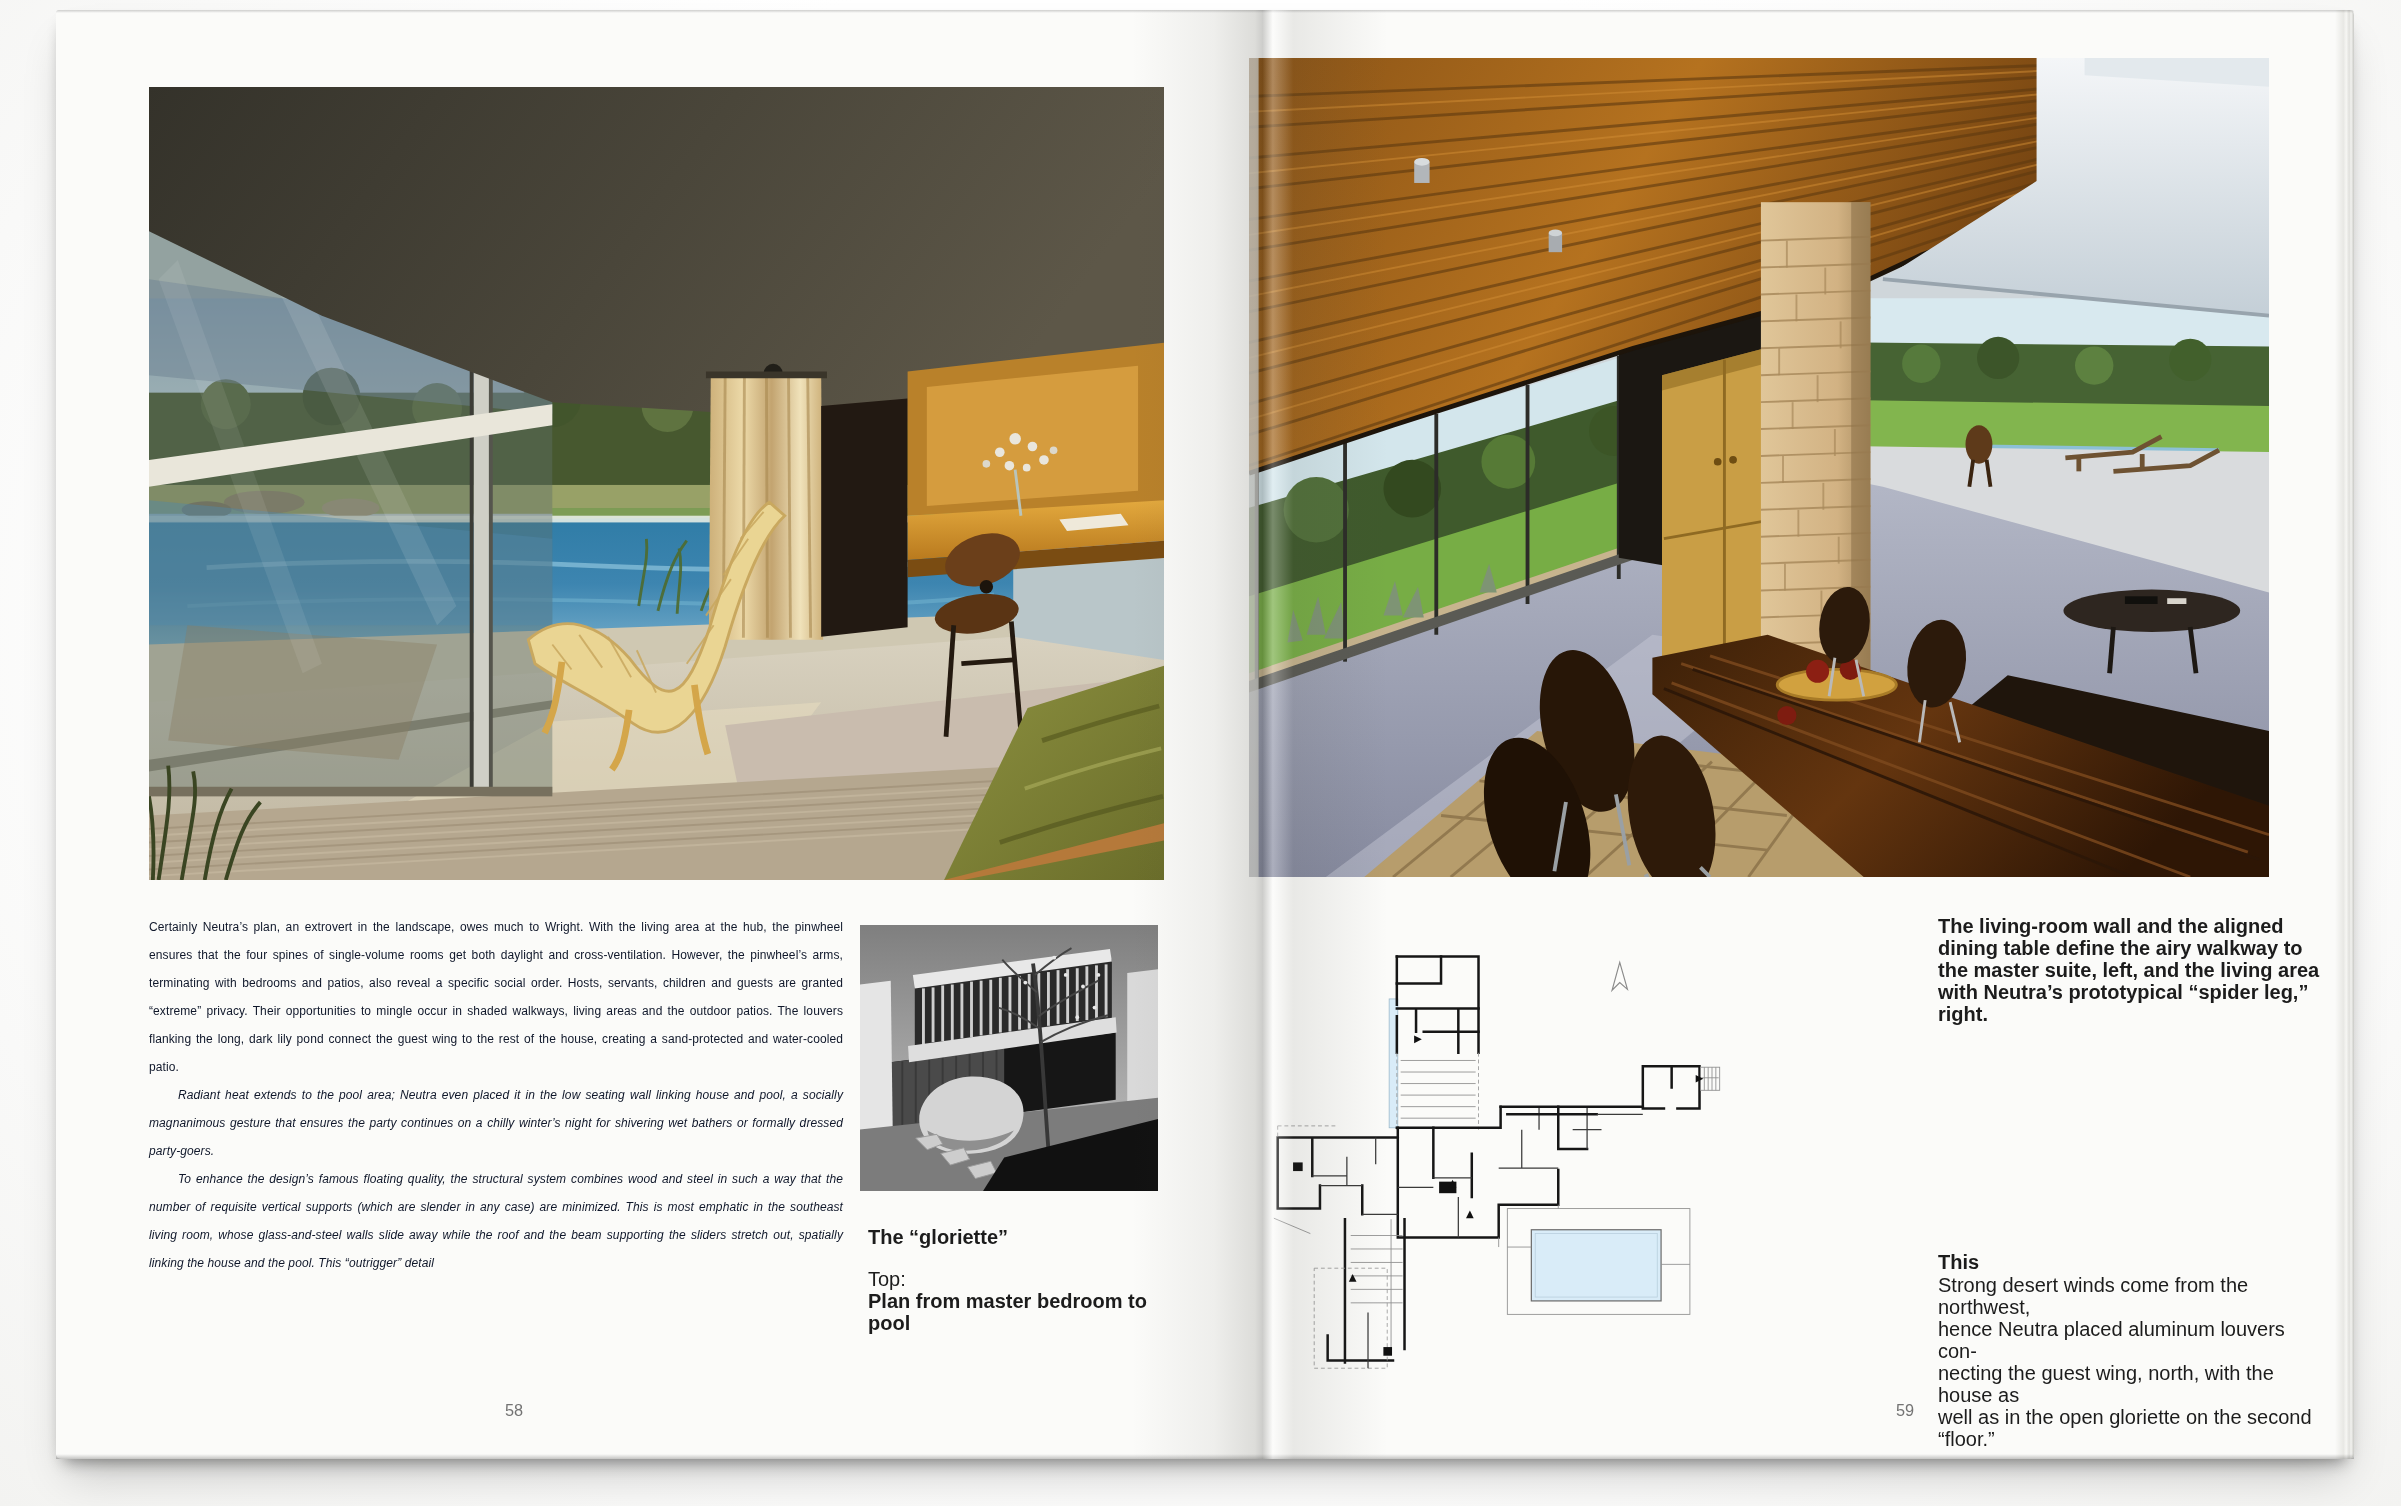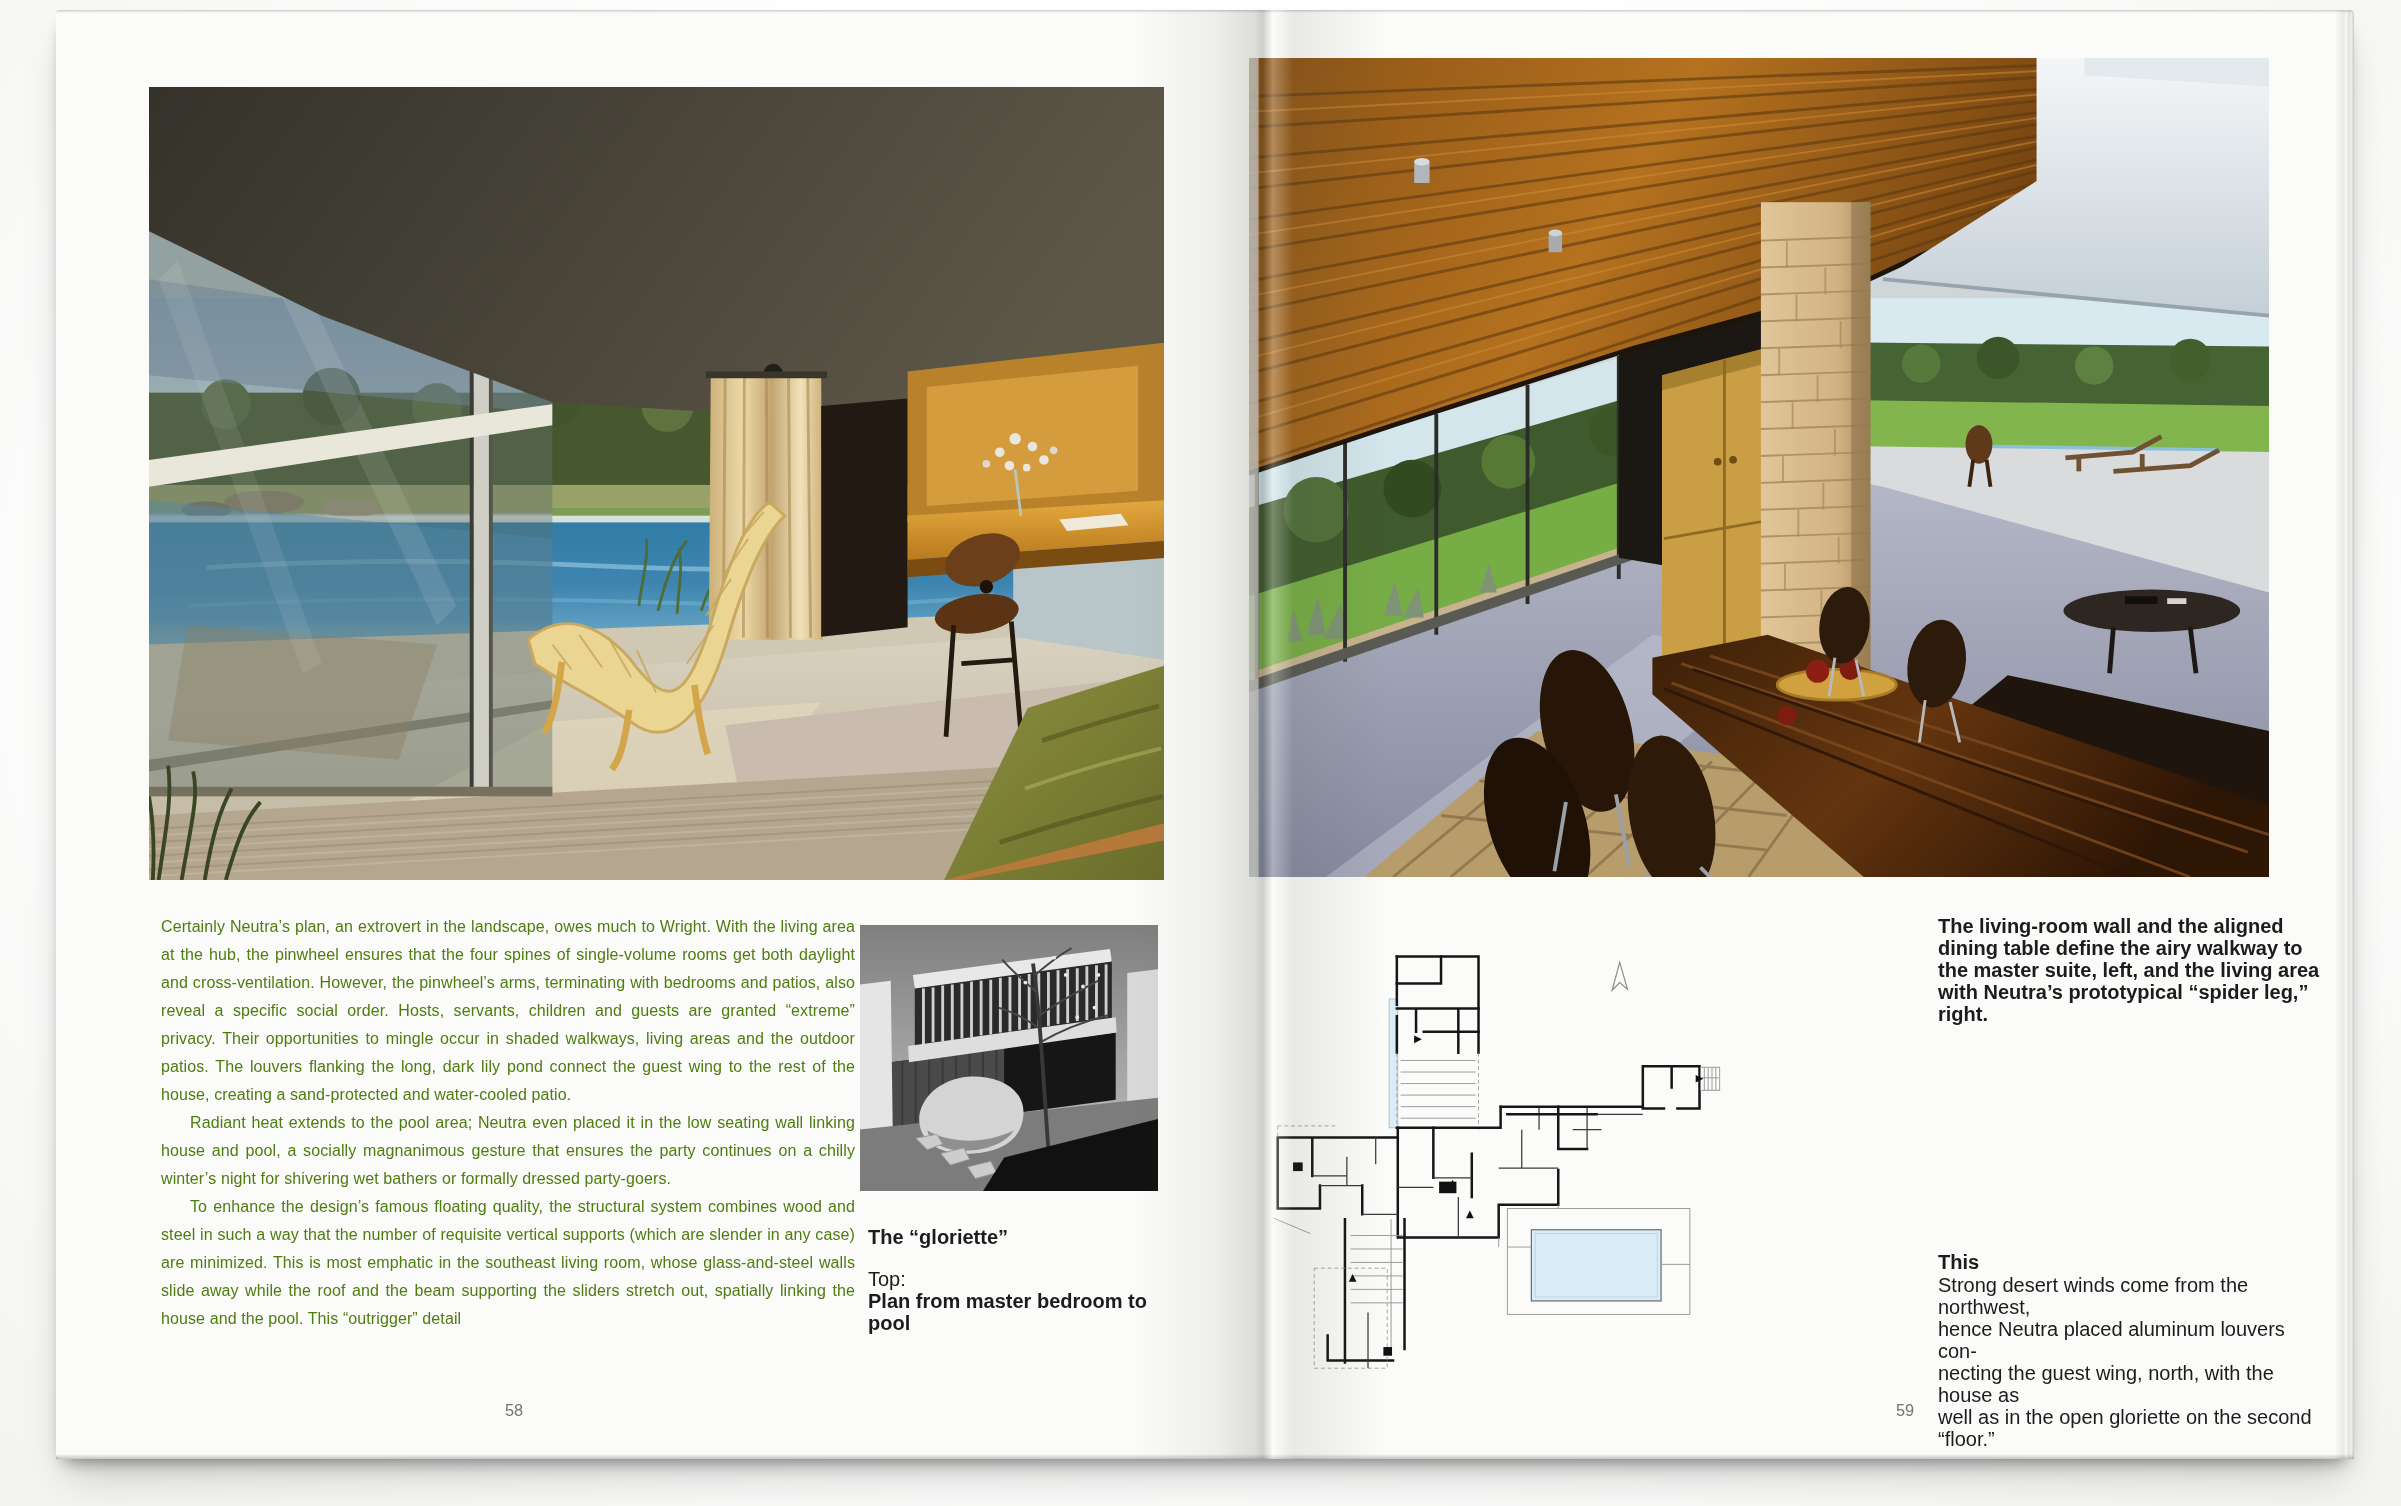--- a/index.html
+++ b/index.html
@@ -24,24 +24,24 @@
   .edge-top{position:absolute;left:0;right:0;top:0;height:3.8px;background:linear-gradient(180deg,rgba(0,0,0,0.18),rgba(0,0,0,0));border-radius:4.8px 4.8px 0 0;}
   .edge-bottom{position:absolute;left:0;right:0;bottom:0;height:4.8px;background:linear-gradient(0deg,rgba(0,0,0,0.22),rgba(0,0,0,0));}
   .gutter{
     position:absolute;left:1076px;top:0;width:256px;height:100%;pointer-events:none;z-index:50;
     background:linear-gradient(90deg,rgba(0,0,0,0) 0%,rgba(70,70,62,0.07) 32%,rgba(70,70,62,0.17) 48%,rgba(40,40,36,0.22) 51%,rgba(255,255,255,0.30) 55%,rgba(70,70,62,0.10) 63%,rgba(0,0,0,0) 100%);
   }
   .photo{position:absolute;display:block;}
   .photo svg{display:block;width:100%;height:100%;}
   .bodytext{
     position:absolute;left:93px;top:903px;width:694px;
-    font-size:16px;line-height:28px;text-align:justify;color:#4d7c0f;letter-spacing:0.1px;margin-left:12px;
+    font-size:12px;line-height:28px;text-align:justify;color:#0f172a;letter-spacing:0.1px;
   }
   .bodytext p{margin:0;}
-  .bodytext p.ind{text-indent:29px;}
+  .bodytext p.ind{text-indent:29px;font-style:italic;}
   .cap{font-size:20px;line-height:22px;color:#1c1c1c;}
   .cap-b{font-weight:bold;}
   .preline{white-space:pre-line;}
   .caption-left{position:absolute;left:812px;top:1216px;width:317px;}
   .caption-left .row2{margin-top:20px;}
   .caption-right-top{position:absolute;left:1882px;top:905px;width:384px;}
   .plan-heading{position:absolute;left:1882px;top:1241px;width:384px;}
   .caption-plan{position:absolute;left:1882px;top:1264px;width:384px;}
   .pagenum{position:absolute;width:96px;text-align:center;font-size:16.3px;color:#737373;}
   #pn58{left:410px;top:1391px;}

